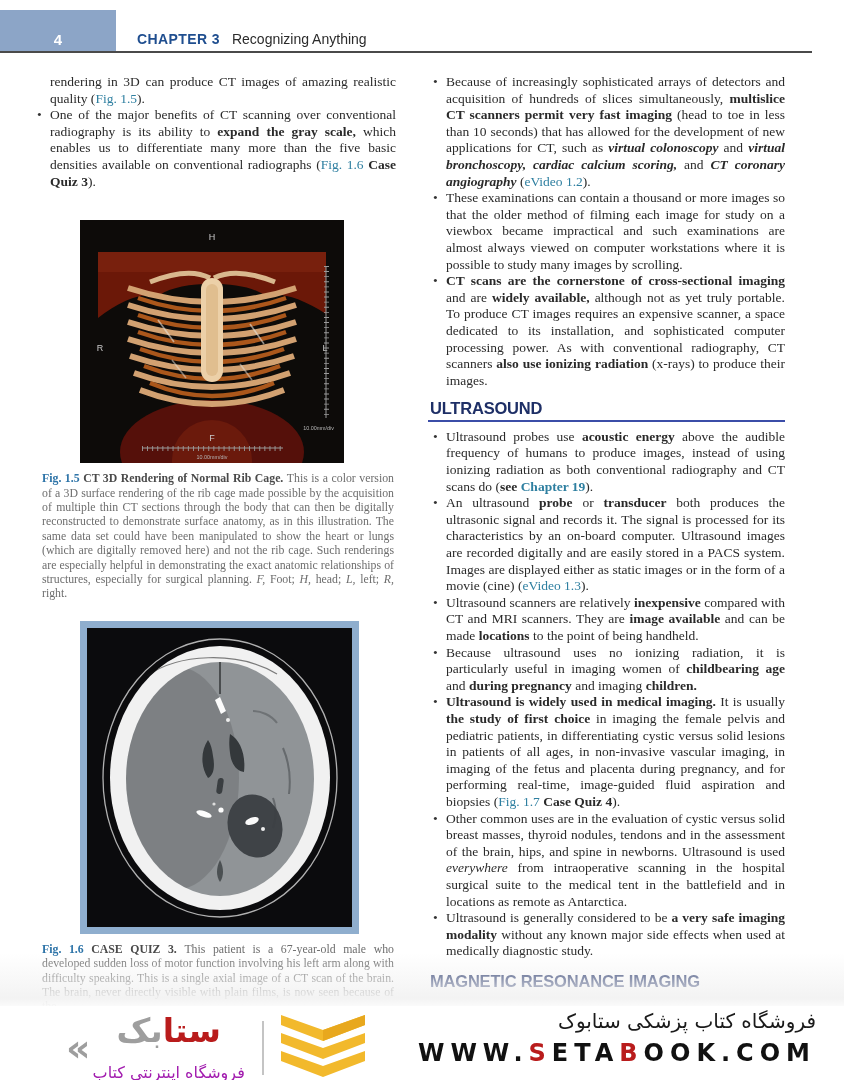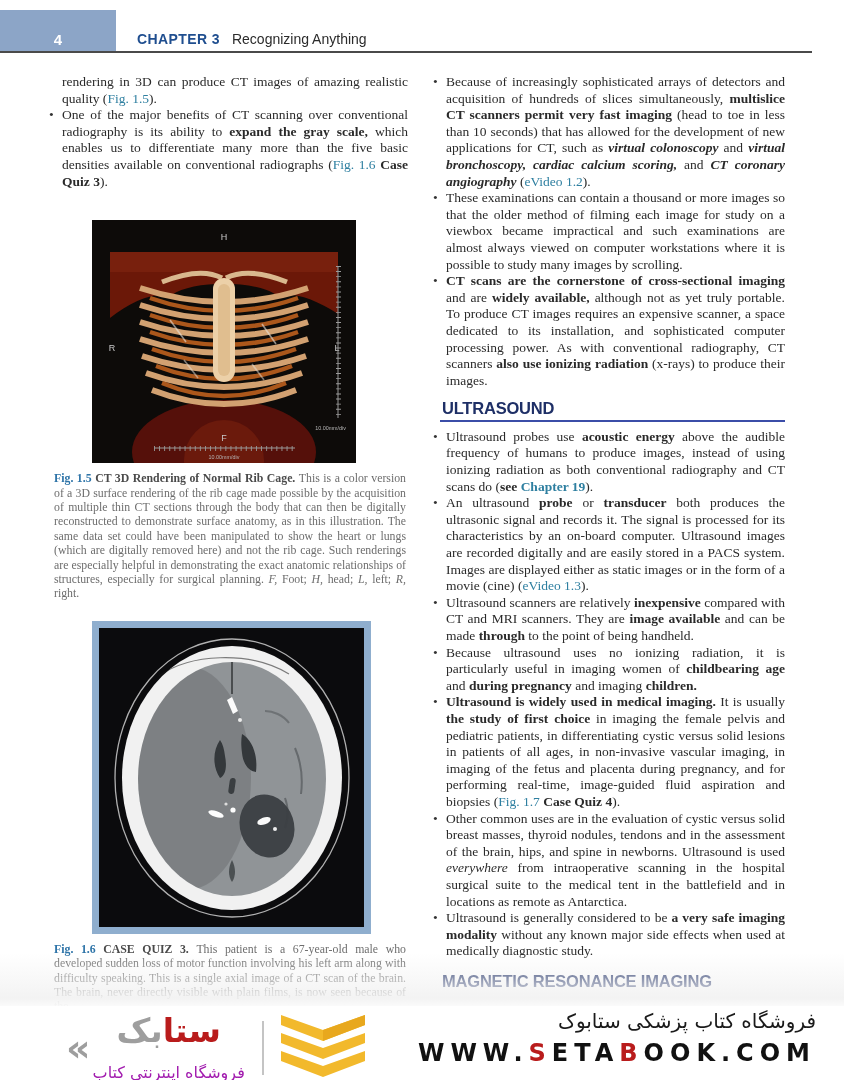--- a/index.html
+++ b/index.html
@@ -8,37 +8,37 @@
 
   
   .pagenum-box{position:absolute;left:0;top:10px;width:116px;height:43px;background:#8CA5C7;
         display:flex;align-items:flex-end;justify-content:center;padding-bottom:5px;box-sizing:border-box;}
   .pagenum{color:#ffffff;font-family:"Liberation Sans",sans-serif;font-weight:bold;font-size:15px;}
   .header-rule{position:absolute;left:0;top:51px;width:812px;height:2px;background:#4a4a4a;}
   .chapter-line{position:absolute;left:137px;top:31px;font-family:"Liberation Sans",sans-serif;font-size:14px;color:#2b2b2b;}
   .chapter-label{color:#1F4E8F;font-weight:bold;letter-spacing:.4px;margin-right:12px;}
 
   
-  .col-left{position:absolute;left:44px;top:74px;width:364px;}
+  .col-left{position:absolute;left:32px;top:74px;width:364px;}
   .col-right{position:absolute;left:428px;top:74px;width:357px;}
   .body-text{font-size:13.5px;line-height:16.6px;color:#2a2a2a;text-align:justify;}
   .para{margin:0;padding-left:18px;position:relative;}
   .para .dot{position:absolute;left:5px;top:0;color:#333;}
 
   .r-b{font-weight:bold;}
   .r-i{font-style:italic;}
   .r-bi{font-weight:bold;font-style:italic;}
   .r-link{color:#2E7FA0;}
   .r-fig{color:#2E74A8;font-weight:bold;}
   .r-cb{color:#4A4A4A;font-weight:bold;}
   .r-y{color:#b91c1c;}
   .r-g{color:#9E9E9E;}
 
   .section-heading{font-family:"Liberation Sans",sans-serif;font-weight:bold;font-size:16.5px;
-        color:#1E2F66;letter-spacing:-.2px;margin:11px 0 7px 12px;padding:0 0 3px 2px;
+        color:#1E2F66;letter-spacing:-.2px;margin:11px 0 7px 0;padding:0 0 3px 2px;
         border-bottom:2.5px solid #3B4DA8;}
   .section-heading.no-rule{border-bottom:none;margin-top:13px;}
 
   
   .fig5-img{display:block;width:264px;height:243px;margin:30px 0 8px 48px;}
   .fig6-wrap{width:265px;height:299px;border:7px solid #8FAECE;margin:20px 0 8px 48px;line-height:0;}
   .caption{font-family:Liberation Serif, serif;font-size:11.8px;line-height:14.4px;
         color:#6D6D6D;text-align:justify;margin:0 0 0 10px;width:352px;}
   .cap-cut{text-align-last:justify;}
 
@@ -158,21 +158,21 @@
 
   <div class="col-right body-text">
     <p class="para"><span class="dot">•</span><span><span>Because of increasingly sophisticated arrays of detectors and acquisition of hundreds of slices simultaneously, </span><span class="r-b">multislice CT scanners permit very fast imaging</span><span> (head to toe in less than 10 seconds) that has allowed for the development of new applications for CT, such as </span><span class="r-bi">virtual colonoscopy</span><span> and </span><span class="r-bi">virtual bronchoscopy, cardiac calcium scoring,</span><span> and </span><span class="r-bi">CT coronary angiography</span><span> (</span><span class="r-link">eVideo 1.2</span><span>).</span></span></p>
     <p class="para"><span class="dot">•</span><span><span>These examinations can contain a thousand or more images so that the older method of filming each image for study on a viewbox became impractical and such examinations are almost always viewed on computer workstations where it is possible to study many images by scrolling.</span></span></p>
     <p class="para"><span class="dot">•</span><span><span class="r-b">CT scans are the cornerstone of cross-sectional imaging</span><span> and are </span><span class="r-b">widely available,</span><span> although not as yet truly portable. To produce CT images requires an expensive scanner, a space dedicated to its installation, and sophisticated computer processing power. As with conventional radiography, CT scanners </span><span class="r-b">also use ionizing radiation</span><span> (x-rays) to produce their images.</span></span></p>
 
     <h2 class="section-heading">ULTRASOUND</h2>
 
     <p class="para"><span class="dot">•</span><span><span>Ultrasound probes use </span><span class="r-b">acoustic energy</span><span> above the audible frequency of humans to produce images, instead of using ionizing radiation as both conventional radiography and CT scans do (</span><span class="r-b">see </span><span class="r-b r-link">Chapter 19</span><span>).</span></span></p>
     <p class="para"><span class="dot">•</span><span><span>An ultrasound </span><span class="r-b">probe</span><span> or </span><span class="r-b">transducer</span><span> both produces the ultrasonic signal and records it. The signal is processed for its characteristics by an on-board computer. Ultrasound images are recorded digitally and are easily stored in a PACS system. Images are displayed either as static images or in the form of a movie (cine) (</span><span class="r-link">eVideo 1.3</span><span>).</span></span></p>
-    <p class="para"><span class="dot">•</span><span><span>Ultrasound scanners are relatively </span><span class="r-b">inexpensive</span><span> compared with CT and MRI scanners. They are </span><span class="r-b">image available</span><span> and can be made </span><span class="r-b">through</span><span> to the point of being handheld.</span></span></p>
+    <p class="para"><span class="dot">•</span><span><span>Ultrasound scanners are relatively </span><span class="r-b">inexpensive</span><span> compared with CT and MRI scanners. They are </span><span class="r-b">image available</span><span> and can be made </span><span class="r-b">locations</span><span> to the point of being handheld.</span></span></p>
     <p class="para"><span class="dot">•</span><span><span>Because ultrasound uses no ionizing radiation, it is particularly useful in imaging women of </span><span class="r-b">childbearing age</span><span> and </span><span class="r-b">during pregnancy</span><span> and imaging </span><span class="r-b">children.</span></span></p>
     <p class="para"><span class="dot">•</span><span><span class="r-b">Ultrasound is widely used in medical imaging.</span><span> It is usually </span><span class="r-b">the study of first choice</span><span> in imaging the female pelvis and pediatric patients, in differentiating cystic versus solid lesions in patients of all ages, in non-invasive vascular imaging, in imaging of the fetus and placenta during pregnancy, and for performing real-time, image-guided fluid aspiration and biopsies (</span><span class="r-link">Fig. 1.7</span><span> </span><span class="r-b">Case Quiz 4</span><span>).</span></span></p>
     <p class="para"><span class="dot">•</span><span><span>Other common uses are in the evaluation of cystic versus solid breast masses, thyroid nodules, tendons and in the assessment of the brain, hips, and spine in newborns. Ultrasound is used </span><span class="r-i">everywhere</span><span> from intraoperative scanning in the hospital surgical suite to the medical tent in the battlefield and in locations as remote as Antarctica.</span></span></p>
     <p class="para"><span class="dot">•</span><span><span>Ultrasound is generally considered to be </span><span class="r-b">a very safe imaging modality</span><span> without any known major side effects when used at medically diagnostic study.</span></span></p>
 
     <h2 class="section-heading no-rule">MAGNETIC RESONANCE IMAGING</h2>
   </div>
 
   <div class="fade"></div>
 

